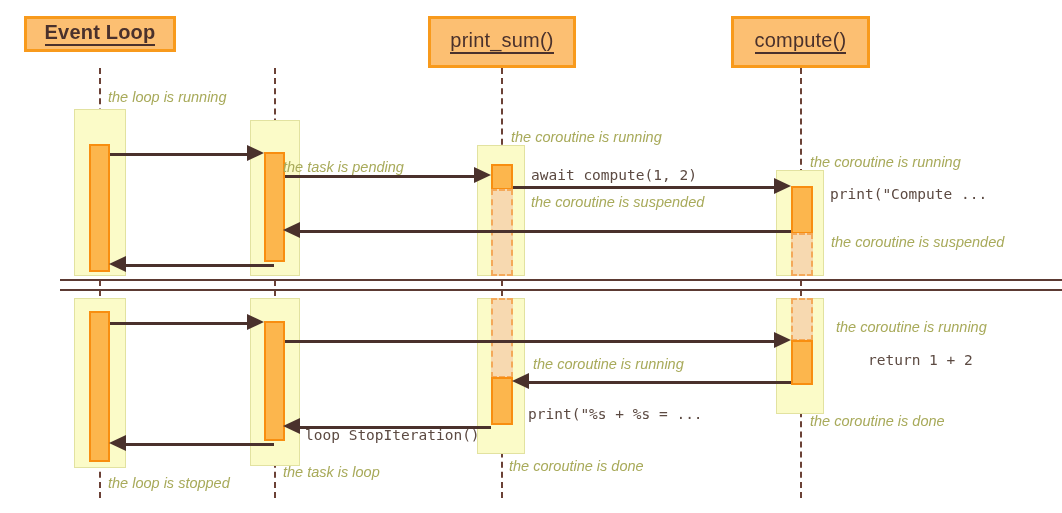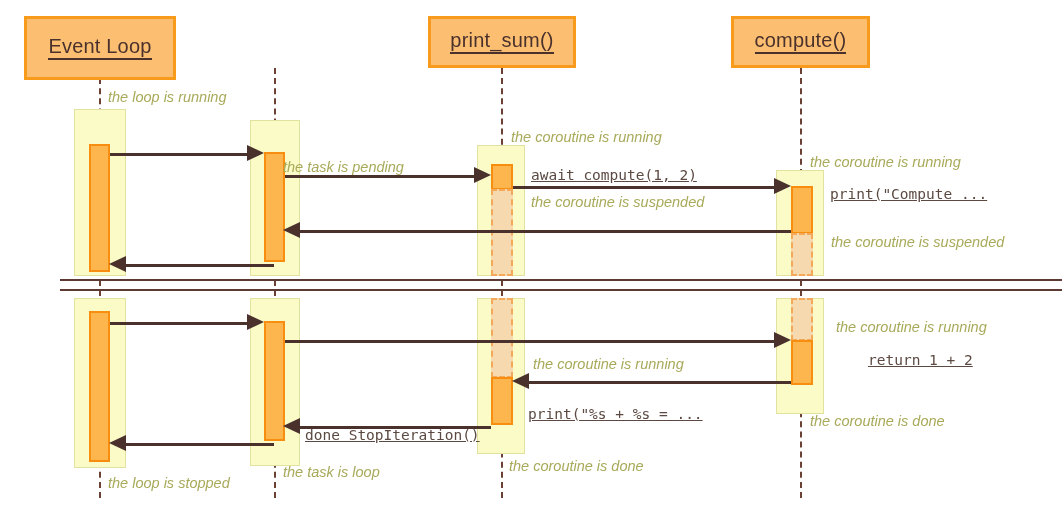--- a/index.html
+++ b/index.html
@@ -71,21 +71,20 @@
     border-right:17px solid #4A312C;
   }
 
   
   .msglabel{
     position:absolute;
     font-family:"DejaVu Sans Mono","Liberation Mono",monospace;
     font-size:14.5px;
     color:#5C4A42;
     white-space:nowrap;
-    text-decoration:underline;
   }
   .note{
     position:absolute;
     font-family:"Liberation Sans", sans-serif;
     font-style:italic;
     font-size:14.5px;
     color:#A8AA5A;
     white-space:nowrap;
   }
 
@@ -176,39 +175,39 @@
 
   <div class="msglabel" style="left:830px; top:352px;margin-left:38px;">return 1 + 2</div>
 
   <div class="msgline" style="left:528px; top:381px; width:263px;"></div>
   <div class="arrowhead left" style="left:512px; top:373px;"></div>
 
   <div class="msglabel" style="left:528px; top:406px;">print("%s + %s = ...</div>
 
   <div class="msgline" style="left:300px; top:426px; width:191px;"></div>
   <div class="arrowhead left" style="left:283px; top:418px;"></div>
-  <div class="msglabel" style="left:305px; top:427px;">done StopIteration()</div>
+  <div class="msglabel" style="left:305px; top:427px;">loop StopIteration()</div>
 
   <div class="msgline" style="left:126px; top:443px; width:148px;"></div>
   <div class="arrowhead left" style="left:109px; top:435px;"></div>
 
   <div class="note" style="left:108px; top:89px;">the loop is running</div>
   <div class="note" style="left:283px; top:111px;margin-top:48px;">the task is pending</div>
   <div class="note" style="left:511px; top:129px;">the coroutine is running</div>
   <div class="note" style="left:810px; top:154px;">the coroutine is running</div>
   <div class="note" style="left:531px; top:194px;">the coroutine is suspended</div>
   <div class="note" style="left:831px; top:234px;">the coroutine is suspended</div>
   <div class="note" style="left:836px; top:319px;">the coroutine is running</div>
   <div class="note" style="left:533px; top:356px;">the coroutine is running</div>
   <div class="note" style="left:810px; top:413px;">the coroutine is done</div>
   <div class="note" style="left:509px; top:458px;">the coroutine is done</div>
   <div class="note" style="left:283px; top:464px;">the task is loop</div>
   <div class="note" style="left:108px; top:475px;">the loop is stopped</div>
 
-  <div class="participant" style="left:24px; top:16px; width:152px; height:64px;">
+  <div class="participant" style="left:24px; top:16px; width:152px; height:36px;font-weight:bold;">
     <span>Event Loop</span>
   </div>
   <div class="participant" style="left:731px; top:16px; width:139px; height:52px;">
     <span>compute()</span>
   </div>
   <div class="participant" style="left:428px; top:16px; width:148px; height:52px;">
     <span>print_sum()</span>
   </div>
 
 </div>

